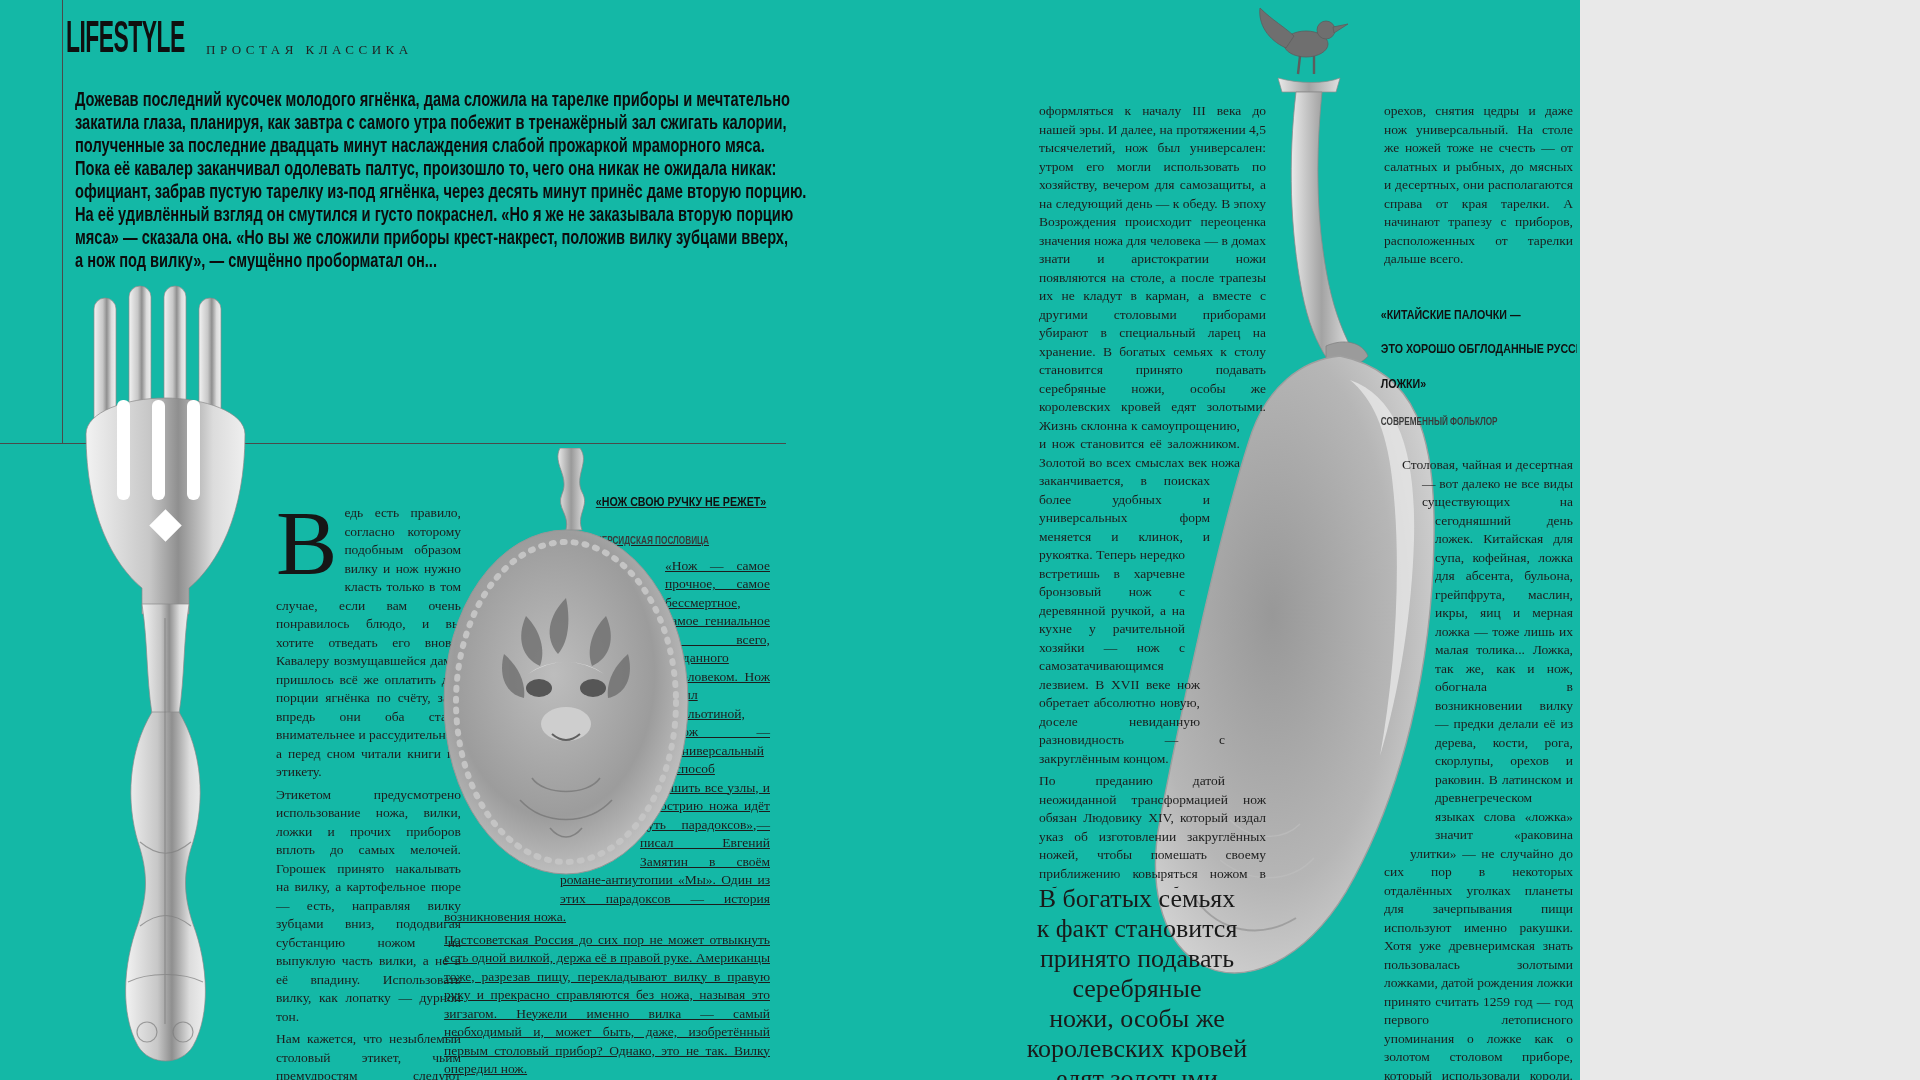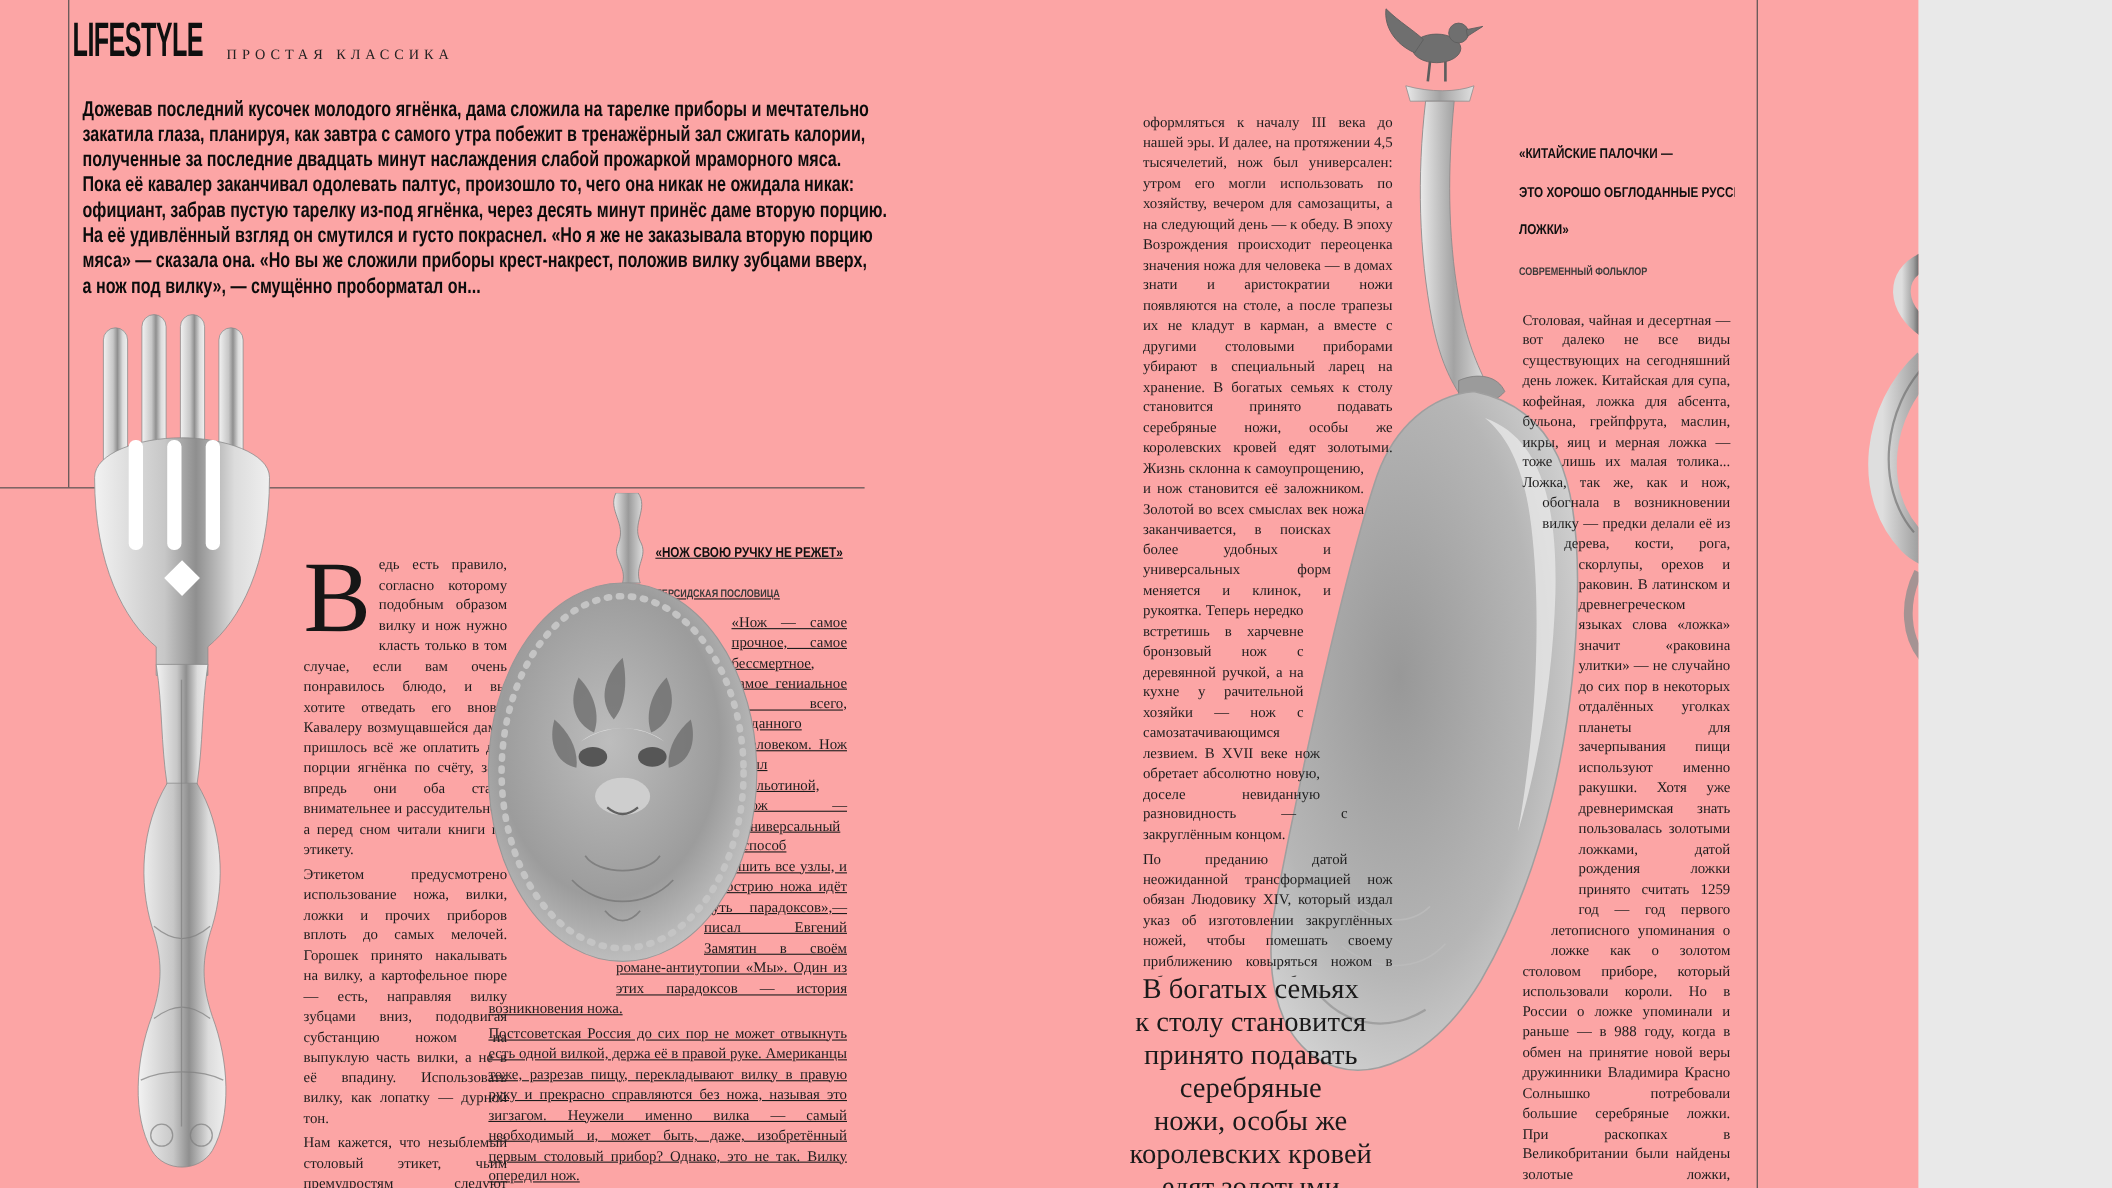--- a/index.html
+++ b/index.html
@@ -1,16 +1,16 @@
 <!DOCTYPE html>
 <html lang="ru"><head>
 <meta charset="utf-8">
 <style>
   html,body{margin:0;padding:0;background:#e9e9e9;}
-  .spread{position:relative;width:1744px;height:1080px;background:#fca5a5;overflow:hidden;
+  .spread{position:relative;width:1580px;height:1080px;background:#14b8a6;overflow:hidden;
           font-family:"Liberation Serif",serif;color:#1d1d1d;}
   .rule{background:#4a4a4a;position:absolute;}
   
   .logo{position:absolute;left:66px;top:12px;font:800 44px "Liberation Sans",sans-serif;
         letter-spacing:-1px;color:#0f0f0f;transform:scaleX(.52);transform-origin:0 0;white-space:nowrap;}
   .section{position:absolute;left:206px;top:42px;font:400 13px "Liberation Serif",serif;
            letter-spacing:4.5px;color:#222;white-space:nowrap;}
   
   .intro{position:absolute;left:75px;top:88px;width:1060px;transform:scaleX(.75);transform-origin:0 0;
          font:700 19.5px "Liberation Sans",sans-serif;line-height:23px;color:#0c0c0c;}
@@ -197,34 +197,35 @@
     <div class="fr" style="width:85px;height:90px;"></div>
     <div class="fr" style="width:70px;height:80px;"></div>
     <div class="fr" style="width:45px;height:60px;"></div>
     <p>оформляться к началу III века до нашей эры. И далее, на протяжении 4,5 тысячелетий, нож был универсален: утром его могли использовать по хозяйству, вечером для самозащиты, а на следующий день — к обеду. В эпоху Возрождения происходит переоценка значения ножа для человека — в домах знати и аристократии ножи появляются на столе, а после трапезы их не кладут в карман, а вместе с другими столовыми приборами убирают в специальный ларец на хранение. В богатых семьях к столу становится принято подавать серебряные ножи, особы же королевских кровей едят золотыми. Жизнь склонна к самоупрощению, и нож становится её заложником. Золотой во всех смыслах век ножа заканчивается, в поисках более удобных и универсальных форм меняется и клинок, и рукоятка. Теперь нередко встретишь в харчевне бронзовый нож с деревянной ручкой, а на кухне у рачительной хозяйки — нож с самозатачивающимся лезвием. В XVII веке нож обретает абсолютно новую, доселе невиданную разновидность — с закруглённым концом.</p>
     <p>По преданию датой неожиданной трансформацией нож обязан Людовику XIV, который издал указ об изготовлении закруглённых ножей, чтобы помешать своему приближению ковыряться ножом в зубах между подачами блюд.</p>
     <p>Сегодня разнообразию ножей нет предела. На кухне за любовь и внимание хозяйки соревнуются гастрономический, коренчатый, шеф, нож для чистки фруктов, нарезания мягких и твёрдых сыров, тортов, разрезания птицы, фигурный, нож для вычищения дыни, раскалывания</p>
   </div>
 
   <div class="pullquote">
     <div>В богатых семьях</div>
-    <div>к столу становится</div>
+    <div>к факт становится</div>
     <div>принято подавать</div>
     <div>серебряные</div>
     <div>ножи, особы же</div>
     <div>королевских кровей</div>
     <div>едят золотыми</div>
   </div>
 
   <div class="col" style="left:1380px;top:98px;width:197px;height:982px;">
     <div class="fl" style="width:1px;height:362px;"></div>
     <div class="fl" style="width:22px;height:30px;"></div>
     <div class="fl" style="width:42px;height:30px;"></div>
     <div class="fl" style="width:55px;height:310px;"></div>
     <div class="fl" style="width:30px;height:30px;"></div>
+    <p>орехов, снятия цедры и даже нож универсальный. На столе же ножей тоже не счесть — от салатных и рыбных, до мясных и десертных, они располагаются справа от края тарелки. А начинают трапезу с приборов, расположенных от тарелки дальше всего.</p>
     <div class="gap34"></div>
     <div class="qblock">
       <div class="kicker">«КИТАЙСКИЕ ПАЛОЧКИ —</div><br>
       <div class="kicker">ЭТО ХОРОШО ОБГЛОДАННЫЕ РУССКИЕ</div><br>
       <div class="kicker">ЛОЖКИ»</div><br>
       <div class="kicker-src">СОВРЕМЕННЫЙ ФОЛЬКЛОР</div>
     </div>
     <div class="gap24"></div>
     <p>Столовая, чайная и десертная — вот далеко не все виды существующих на сегодняшний день ложек. Китайская для супа, кофейная, ложка для абсента, бульона, грейпфрута, маслин, икры, яиц и мерная ложка — тоже лишь их малая толика... Ложка, так же, как и нож, обогнала в возникновении вилку — предки делали её из дерева, кости, рога, скорлупы, орехов и раковин. В латинском и древнегреческом языках слова «ложка» значит «раковина улитки» — не случайно до сих пор в некоторых отдалённых уголках планеты для зачерпывания пищи используют именно ракушки. Хотя уже древнеримская знать пользовалась золотыми ложками, датой рождения ложки принято считать 1259 год — год первого летописного упоминания о ложке как о золотом столовом приборе, который использовали короли. Но в России о ложке упоминали и раньше — в 988 году, когда в обмен на принятие новой веры дружинники Владимира Красно Солнышко потребовали большие серебряные ложки. При раскопках в Великобритании были найдены золотые ложки, принадлежавшие королю Эдуарду I. На них даже присутствовала маркировка «Fleur-de-lis» — французская мастерская, занимавшаяся изготовлением драгоценных ложек для помазания королей. Кстати, англосаксонское слово «ложка» происходит от слова «щепка», чем и объясняется тот факт, что в именно в Англии и Европе ложки в народе было принято делать из дерева, в то время, как в Египте их изготавливали из слоновой кости, а в Юго-Восточной Азии сначала из кристаллов, а затем из фарфора. Кстати, эта традиция сохраняется и поныне.</p>
   </div>

